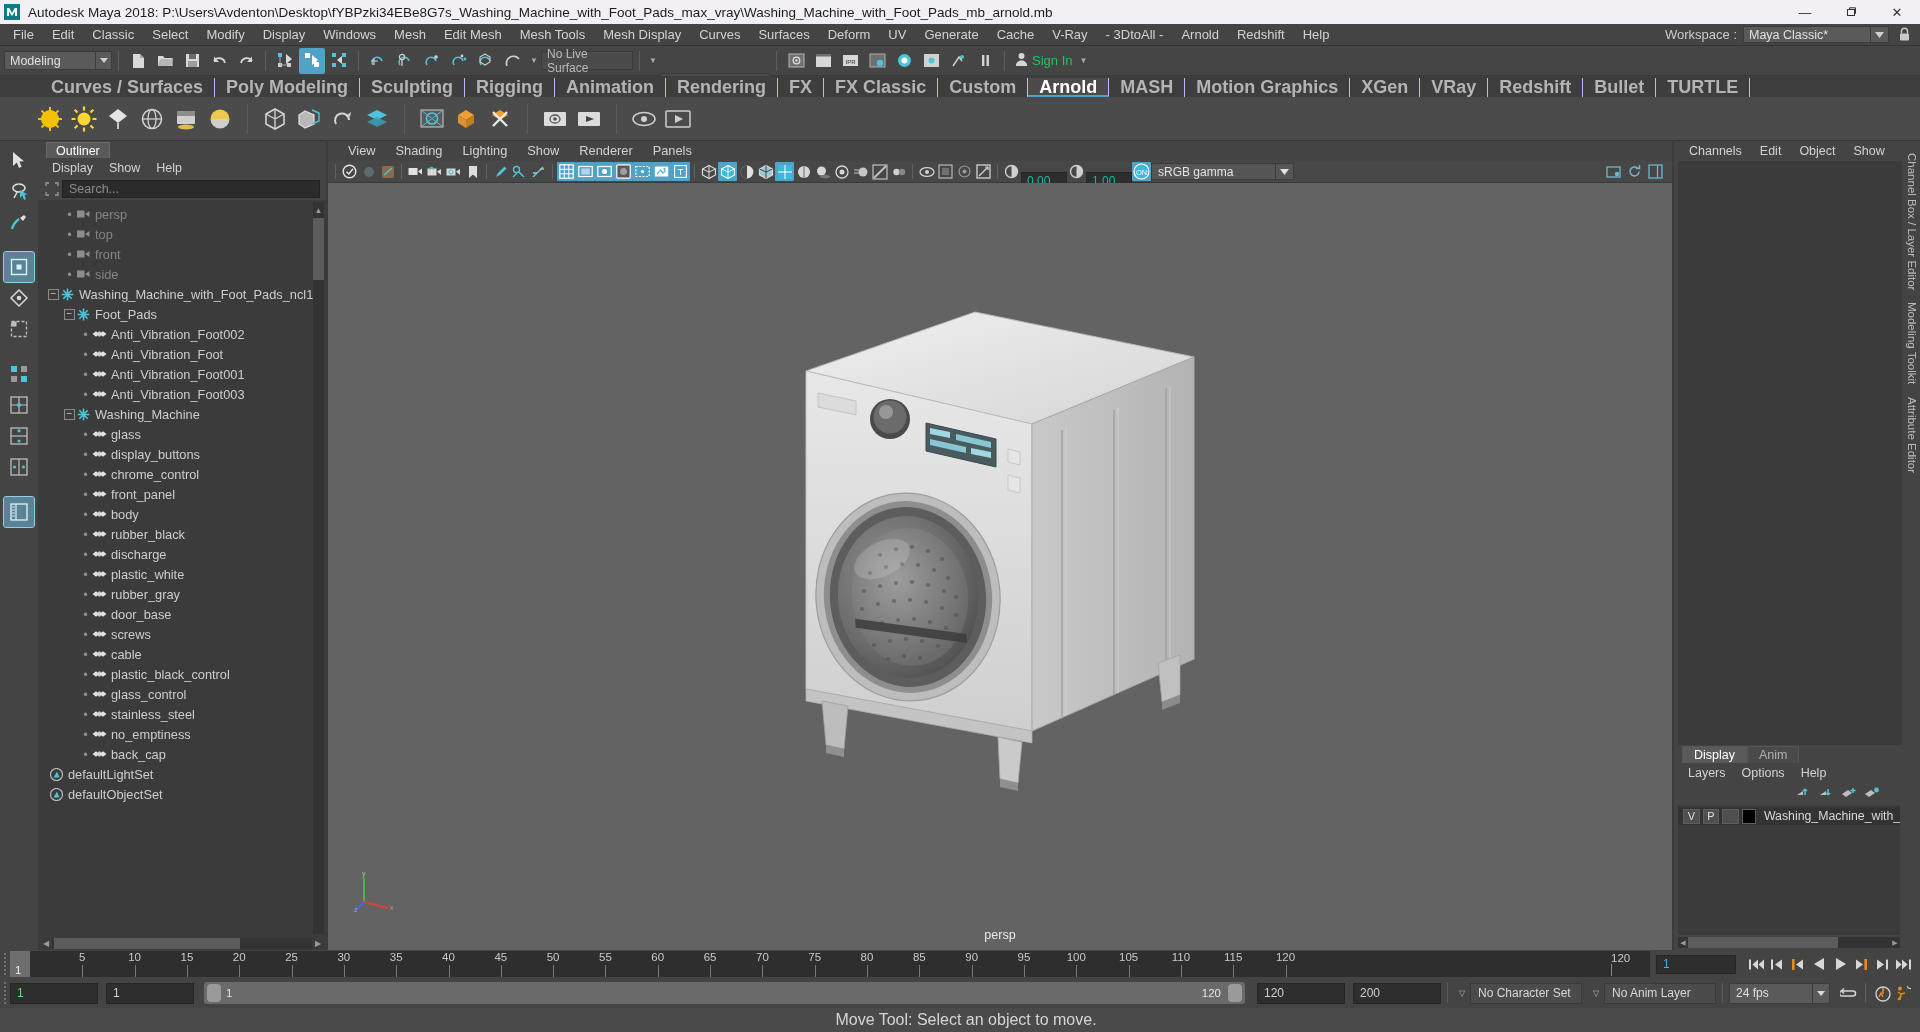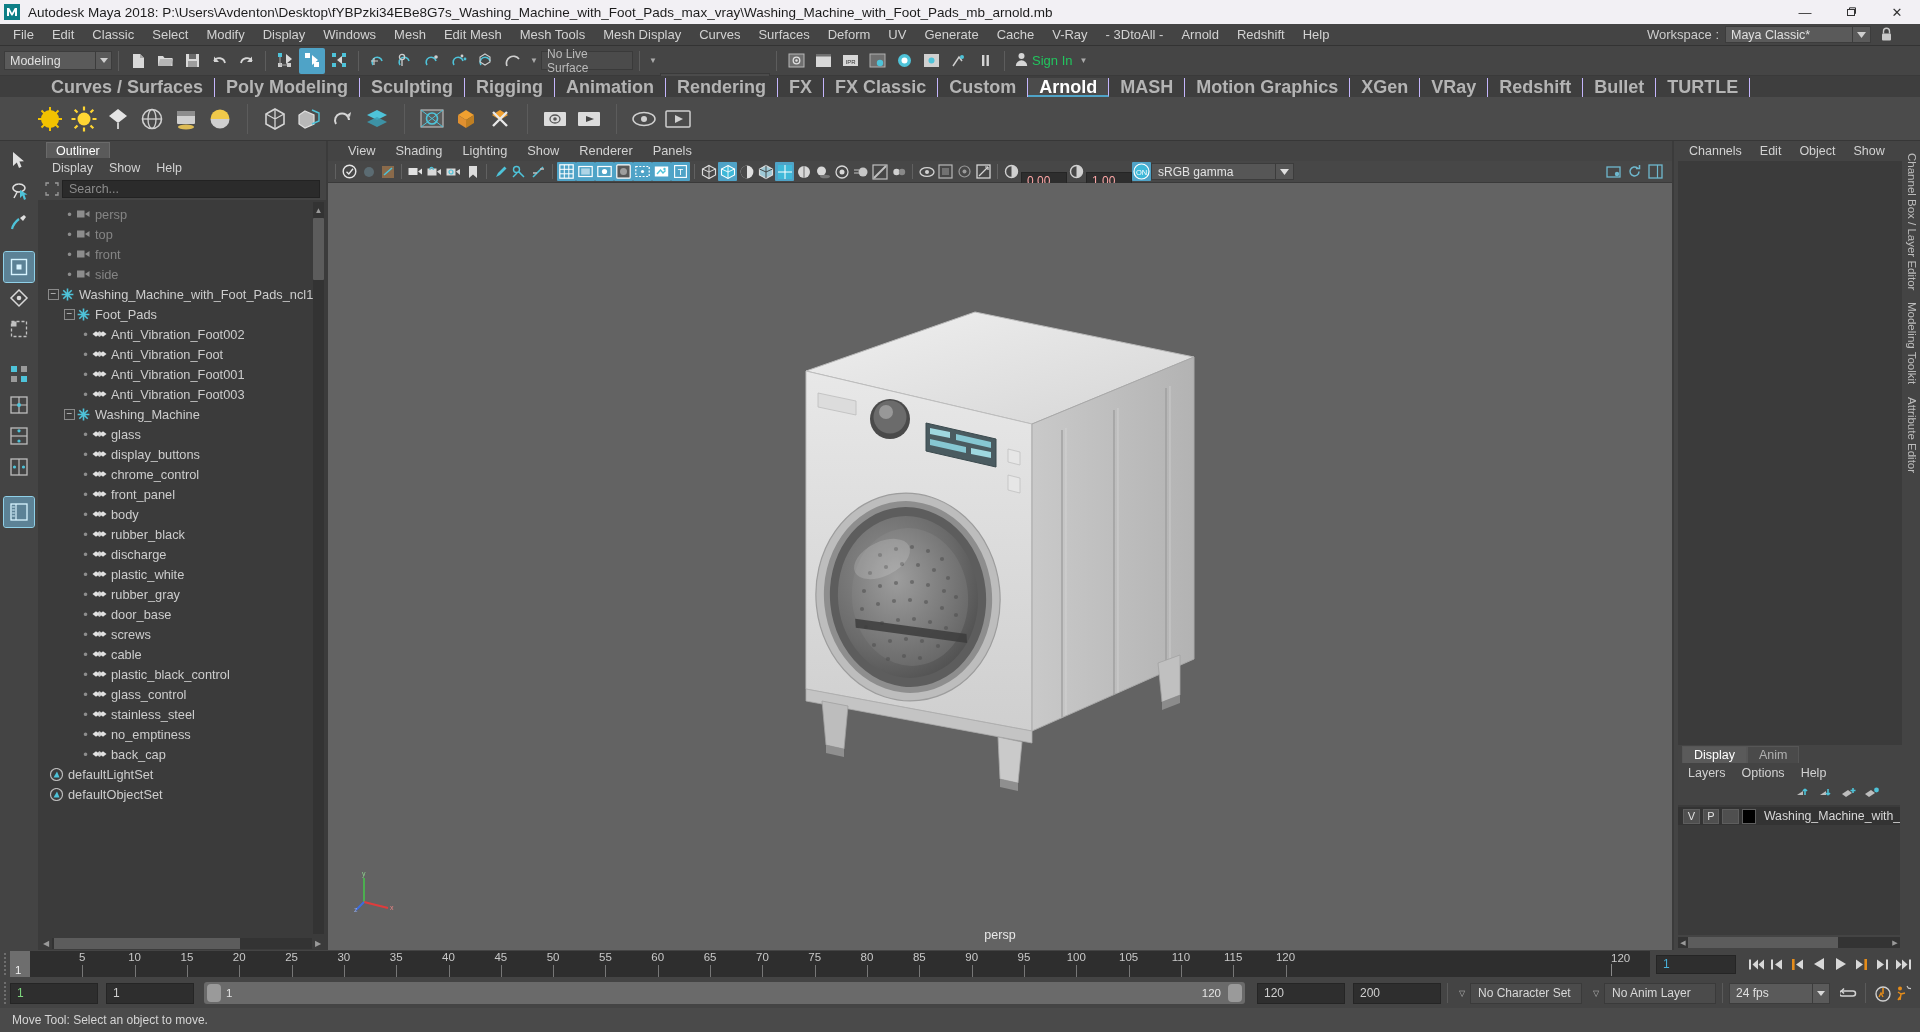--- a/index.html
+++ b/index.html
@@ -16,21 +16,21 @@
   .titlebar{height:24px;background:#f2f0f4;display:flex;align-items:center;flex:0 0 24px;}
   .title-logo{width:24px;height:24px;display:flex;align-items:center;justify-content:center;}
   .title-logo svg{display:block;}
   .title-text{font-size:13.5px;color:#1c1c1c;margin-left:4px;white-space:nowrap;}
   .title-spacer{flex:1;}
   .win-btn{width:46px;height:24px;display:flex;align-items:center;justify-content:center;color:#333;font-size:13px;}
 
   
   .menubar{height:22px;background:#444444;display:flex;align-items:center;flex:0 0 22px;padding-left:4px;border-bottom:1px solid #333;}
   .menu-item{padding:0 9px;height:22px;line-height:22px;font-size:13px;color:#d2d2d2;white-space:nowrap;}
-  .mb-right{flex:1;display:flex;align-items:center;justify-content:flex-end;padding-right:24px;}
+  .mb-right{flex:1;display:flex;align-items:center;justify-content:flex-end;padding-right:6px;}
   .ws-label{font-size:13px;color:#cccccc;margin-right:6px;}
   .ws-select{width:128px;height:17px;background:#5a5a5a;border:1px solid #3c3c3c;display:flex;align-items:center;font-size:12.5px;color:#e0e0e0;padding-left:5px;}
   .ws-arrow{width:18px;height:17px;background:#5a5a5a;border:1px solid #3c3c3c;border-left:none;display:flex;align-items:center;justify-content:center;}
   .ws-lock{width:20px;height:19px;display:flex;align-items:center;justify-content:center;margin-left:5px;}
 
   
   .statusline{height:30px;background:#454545;display:flex;align-items:center;flex:0 0 30px;border-bottom:1px solid #3a3a3a;padding-left:4px;}
   .mode-select{width:92px;height:19px;background:#5a5a5a;border:1px solid #3c3c3c;font-size:12.5px;color:#e0e0e0;display:flex;align-items:center;padding-left:5px;}
   .mode-arrow{width:16px;height:19px;background:#5a5a5a;border:1px solid #3c3c3c;border-left:none;display:flex;align-items:center;justify-content:center;}
   .sl-sep{width:1px;height:20px;background:#5d5d5d;margin:0 6px;}
@@ -87,21 +87,21 @@
   .ol-hthumb{position:absolute;left:2px;top:0;width:186px;height:11px;background:#5c5c5c;}
 
   
   .viewwrap{flex:1;display:flex;flex-direction:column;background:#444;min-width:0;}
   .vp-menus{height:20px;display:flex;align-items:center;padding-left:10px;background:#444;}
   .vp-menu{font-size:12.8px;color:#d2d2d2;padding:0 10px;height:20px;line-height:20px;}
   .vp-toolbar{height:22px;background:#474747;display:flex;align-items:center;padding:0 3px;gap:0px;border-bottom:1px solid #3a3a3a;}
   .vic{width:19px;height:19px;display:flex;align-items:center;justify-content:center;border-radius:1px;}
   .vic.on{background:#4fa3c7;}
   .vsep{width:1px;height:15px;background:#616161;margin:0 4px;}
-  .vnum{width:46px;height:17px;background:#2e2e2e;border:1px solid #252525;color:#fca5a5;font-size:12px;display:flex;align-items:center;padding-left:5px;margin-top:18px;}
+  .vnum{width:46px;height:17px;background:#2e2e2e;border:1px solid #252525;color:#14b8a6;font-size:12px;display:flex;align-items:center;padding-left:5px;margin-top:18px;}
   .vcolor{flex:0 0 auto;width:125px;height:17px;background:#565656;border:1px solid #3c3c3c;font-size:12px;color:#e2e2e2;display:flex;align-items:center;padding-left:6px;}
   .vcolor-arrow{width:18px;height:17px;background:#565656;border:1px solid #3c3c3c;border-left:none;display:flex;align-items:center;justify-content:center;}
   .vp-right{margin-left:auto;display:flex;align-items:center;gap:2px;padding-right:4px;}
   .viewport{flex:1;position:relative;background:#636363;overflow:hidden;}
   .vp-label{position:absolute;bottom:8px;left:0;right:0;text-align:center;font-size:12.5px;color:#e8e8e8;}
   .vp-axis{position:absolute;left:26px;bottom:38px;width:44px;height:44px;}
 
   
   .wm{position:absolute;left:50%;top:50%;transform:translate(-50%,-50%);}
 
@@ -157,21 +157,21 @@
   .rtri{width:16px;height:20px;display:flex;align-items:center;justify-content:center;color:#b5b5b5;font-size:8px;}
   .rcombo{height:21px;background:#4b4b4b;border:1px solid #3a3a3a;font-size:12px;color:#d8d8d8;display:flex;align-items:center;padding-left:7px;}
   .fps{width:84px;height:21px;background:#5a5a5a;border:1px solid #3c3c3c;font-size:12px;color:#e0e0e0;display:flex;align-items:center;padding-left:6px;}
   .fps-arrow{width:17px;height:21px;background:#5a5a5a;border:1px solid #3c3c3c;border-left:none;display:flex;align-items:center;justify-content:center;}
 
   
   .melrow{height:28px;background:#444444;display:flex;align-items:center;flex:0 0 28px;}
   .mel-label{width:54px;text-align:center;font-size:12.5px;color:#e0e0e0;}
   .mel-input{flex:1;height:22px;background:#2e2e2e;border:1px solid #252525;}
   .mel-side{width:100px;height:22px;background:#2e2e2e;border:1px solid #252525;margin-left:8px;margin-right:14px;}
-  .helprow{height:24px;background:#4a4a4a;display:flex;align-items:center;flex:0 0 24px;padding-left:12px;font-size:12px;color:#d5d5d5;}
+  .helprow{height:24px;background:#4a4a4a;display:flex;align-items:center;flex:0 0 24px;padding-left:12px;font-size:16px;color:#d5d5d5;justify-content:center;}
 </style>
 </head>
 <body>
 
 <div class="app">
 
   <div class="titlebar">
     <div class="title-logo">
       <svg width="16" height="16" viewBox="0 0 16 16">
           <rect x="0" y="0" width="16" height="16" fill="#0d7e86"></rect>

